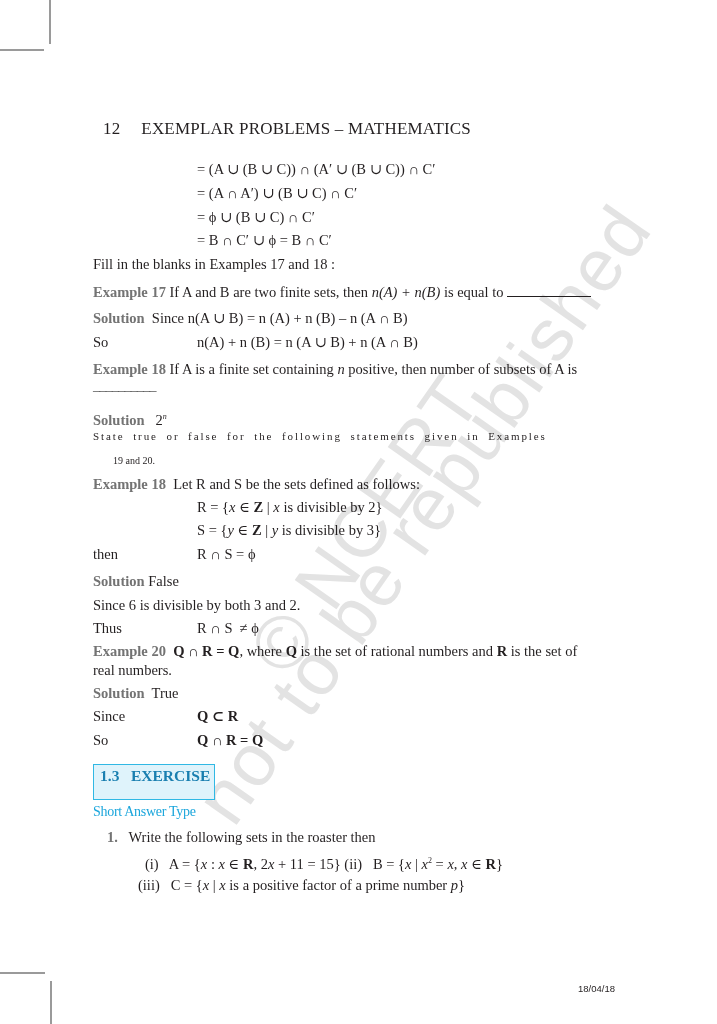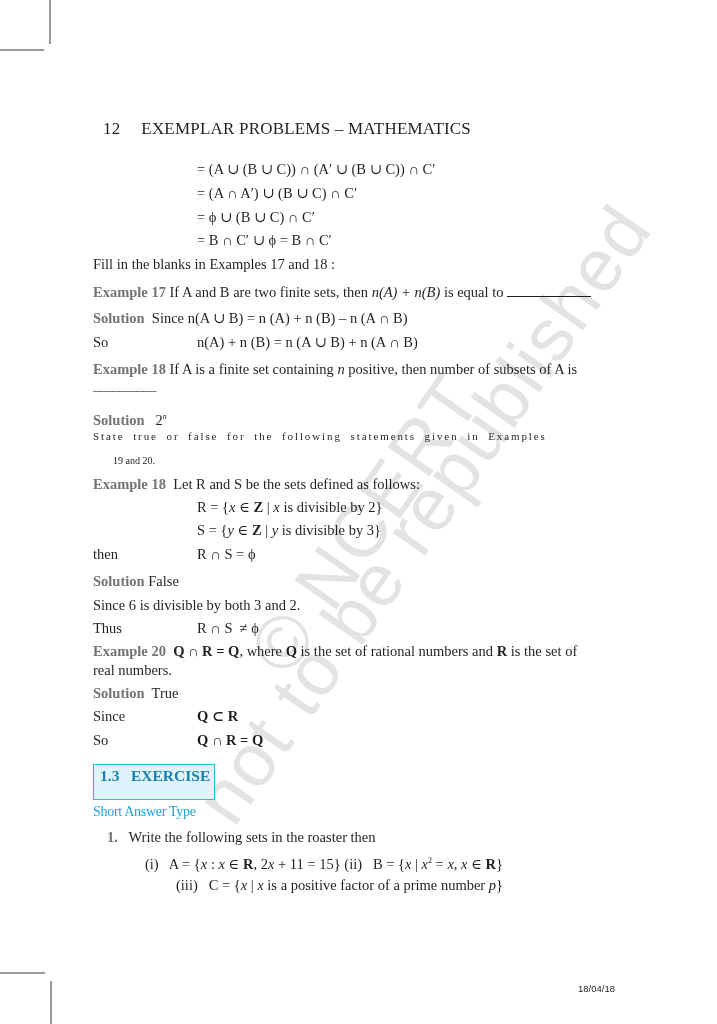--- a/index.html
+++ b/index.html
@@ -122,19 +122,19 @@
   <div class="abs t" style="left:107px;top:828px;">
     <span class="blue">1.</span>&nbsp;&nbsp;
     <span>Write the following sets in the roaster then</span>
   </div>
   <div class="abs t" style="left:145px;top:852px;">
     <span>(i)</span>&nbsp;&nbsp;
     <span><span>A = {</span><i class="v">x</i><span> : </span><i class="v">x</i><span> ∈ </span><b class="s">R</b><span>, 2</span><i class="v">x</i><span> + 11 = 15}</span></span>
     <span>(ii)</span>&nbsp;&nbsp;
     <span><span>B = {</span><i class="v">x</i><span> | </span><i class="v">x</i><sup style="font-size:8px;">2</sup><span> = </span><i class="v">x</i><span>, </span><i class="v">x</i><span> ∈ </span><b class="s">R</b><span>}</span></span>
   </div>
-  <div class="abs t" style="left:138px;top:876px;margin-left:38px;">
+  <div class="abs t" style="left:138px;top:876px;">
     <span>(iii)</span>&nbsp;&nbsp;
     <span><span>C = {</span><i class="v">x</i><span> | </span><i class="v">x</i><span> is a positive factor of a prime number </span><i class="v">p</i><span>}</span></span>
   </div>
 
   <div class="abs foot" style="left:578px;top:983px;">18/04/18</div>
 </div>
 
 </body></html>

